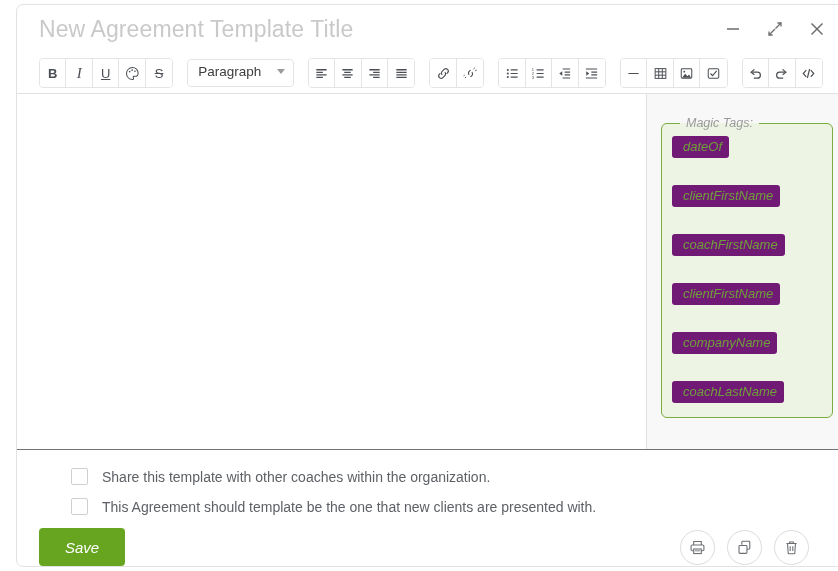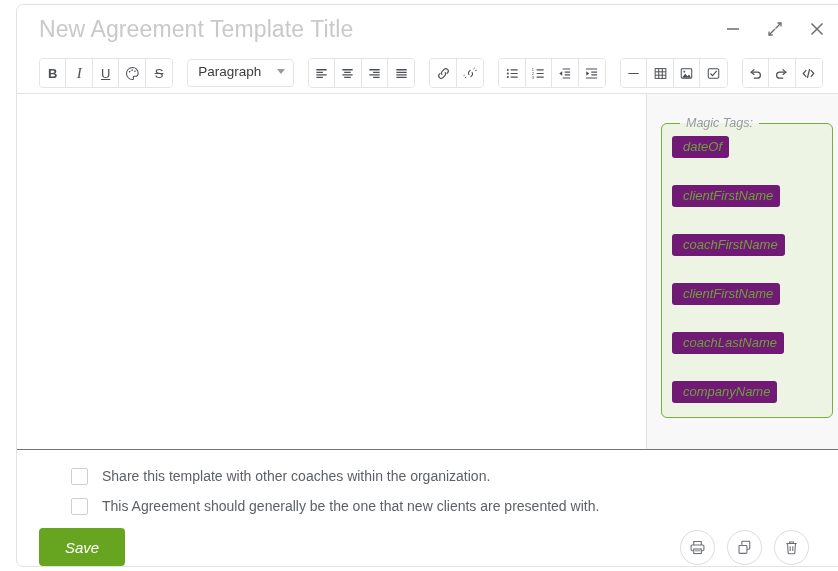--- a/index.html
+++ b/index.html
@@ -184,21 +184,21 @@
 
   
   .footer {
     flex: 0 0 auto;
     padding: 18px 22px 0 22px;
     box-sizing: border-box;
     position: relative;
   }
   .check-row {
     display: flex;
-    align-items: flex-start;
+    align-items: center;
     margin-bottom: 13px;
     padding-left: 32px;
   }
   .checkbox {
     width: 17px;
     height: 17px;
     border: 1px solid #cfcfcf;
     border-radius: 2px;
     background: #ffffff;
     box-sizing: border-box;
@@ -505,39 +505,39 @@
         <div class="tag-row">
           <span class="tag-chip">clientFirstName</span>
         </div>
         <div class="tag-row">
           <span class="tag-chip">coachFirstName</span>
         </div>
         <div class="tag-row">
           <span class="tag-chip">clientFirstName</span>
         </div>
         <div class="tag-row">
+          <span class="tag-chip">companyName</span>
+        </div>
+        <div class="tag-row">
           <span class="tag-chip">coachLastName</span>
-        </div>
-        <div class="tag-row">
-          <span class="tag-chip">companyName</span>
         </div>
       </fieldset>
     </div>
   </div>
 
   <div class="footer">
 
     <div class="check-row">
       <span class="checkbox"></span>
       <span class="check-label">Share this template with other coaches within the organization.</span>
     </div>
 
     <div class="check-row">
       <span class="checkbox"></span>
-      <span class="check-label">This Agreement should generally be the one that new clients are presented with.</span>
+      <span class="check-label">This Agreement should template be the one that new clients are presented with.</span>
     </div>
 
     <div class="btn-row">
       <button class="save-btn">Save</button>
 
       <div class="round-actions">
         <div class="round-btn">
           <svg width="17" height="17" viewBox="0 0 18 18">
             <g fill="none" stroke="#6b6f73" stroke-width="1.15">
               <path d="M5 6.4 V2.6 h8 V6.4"></path>

